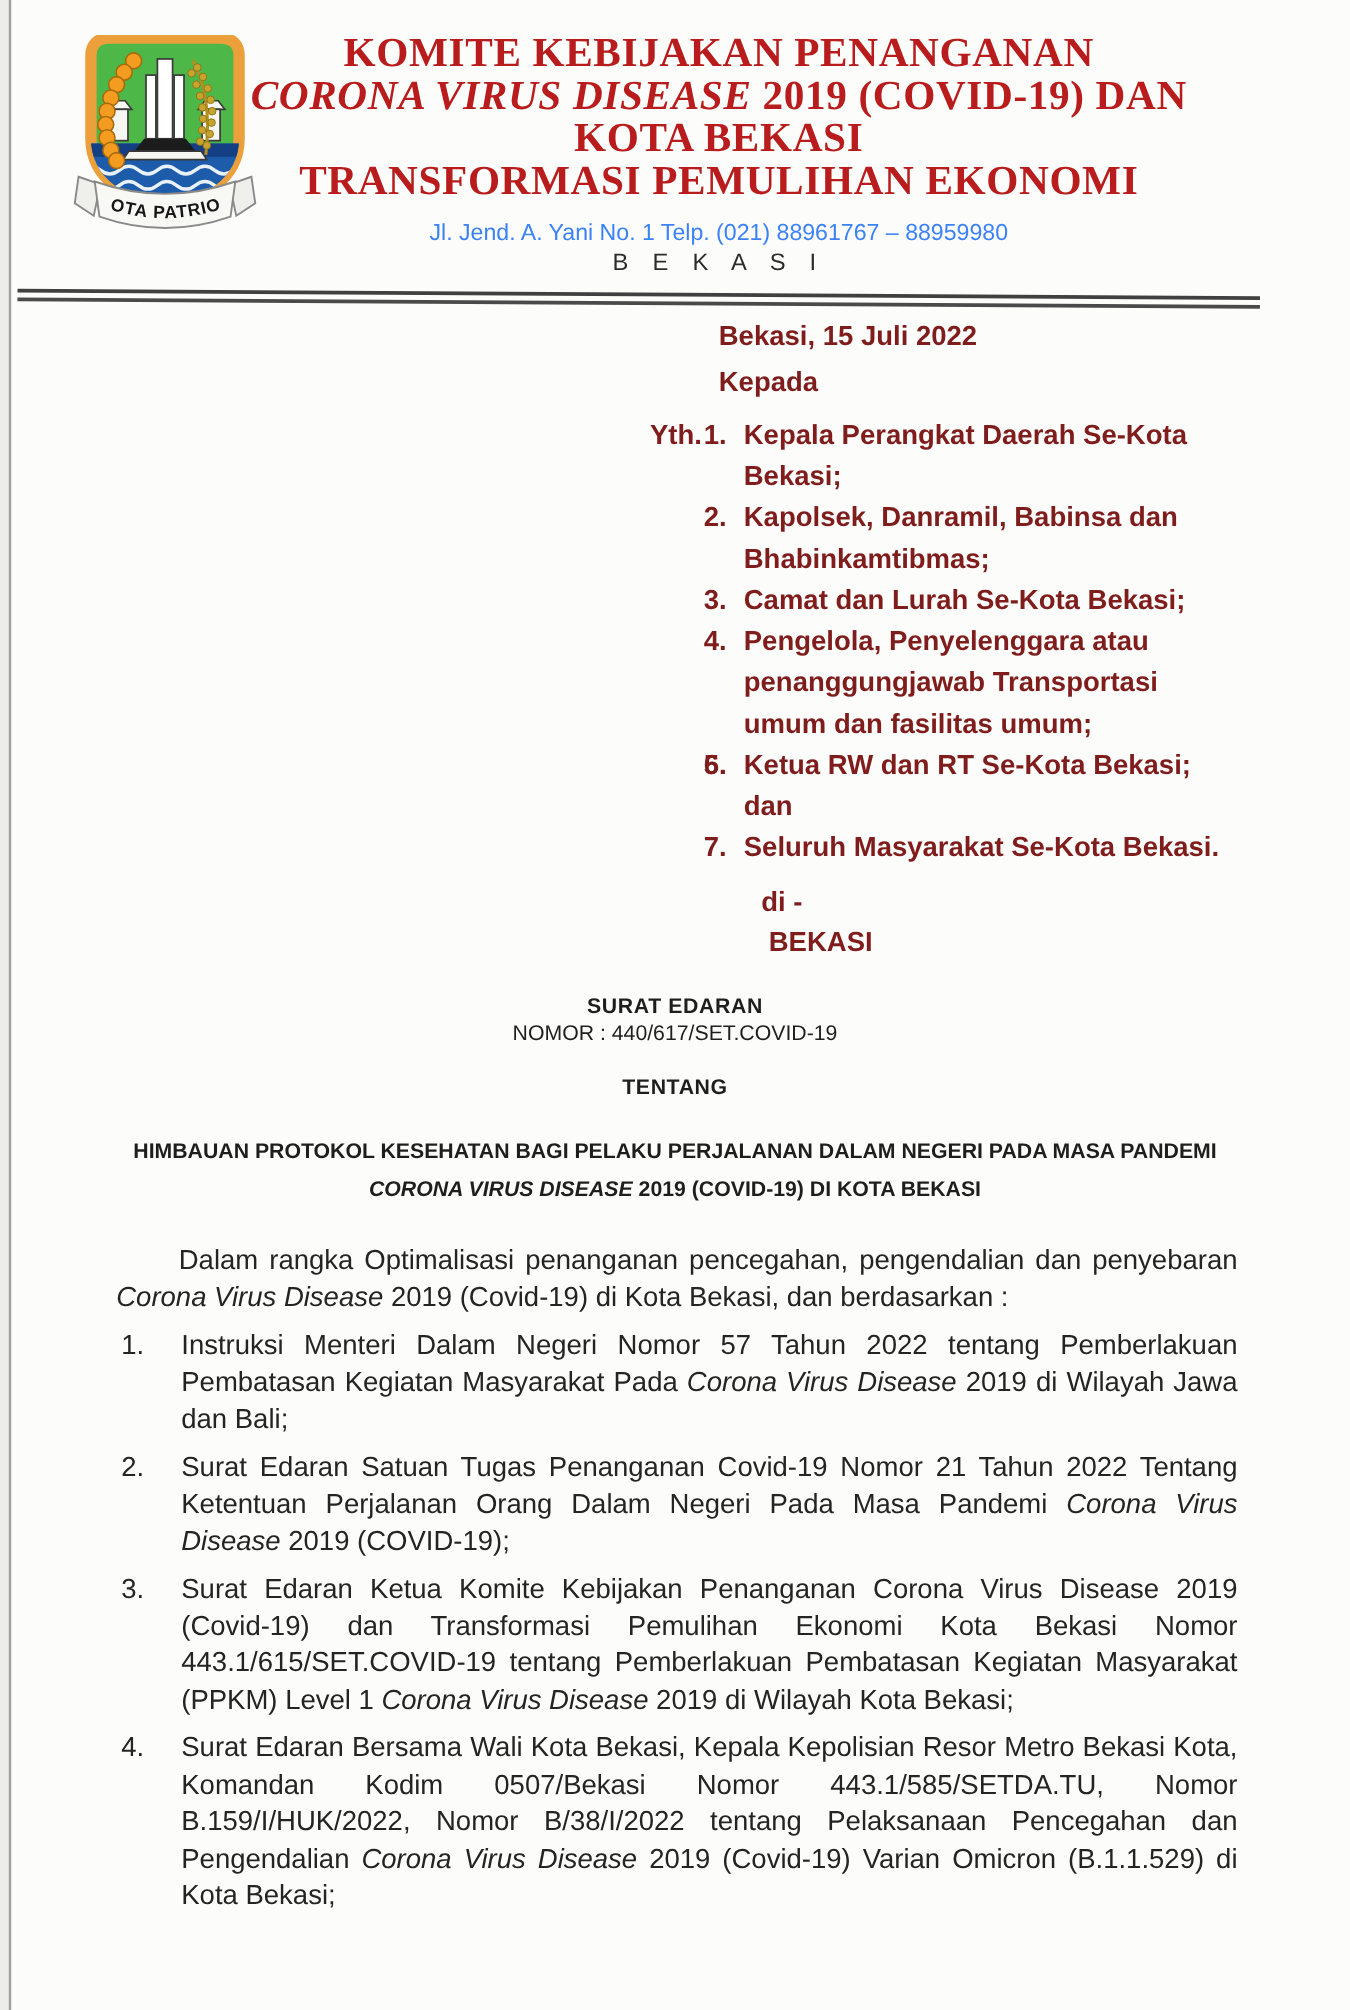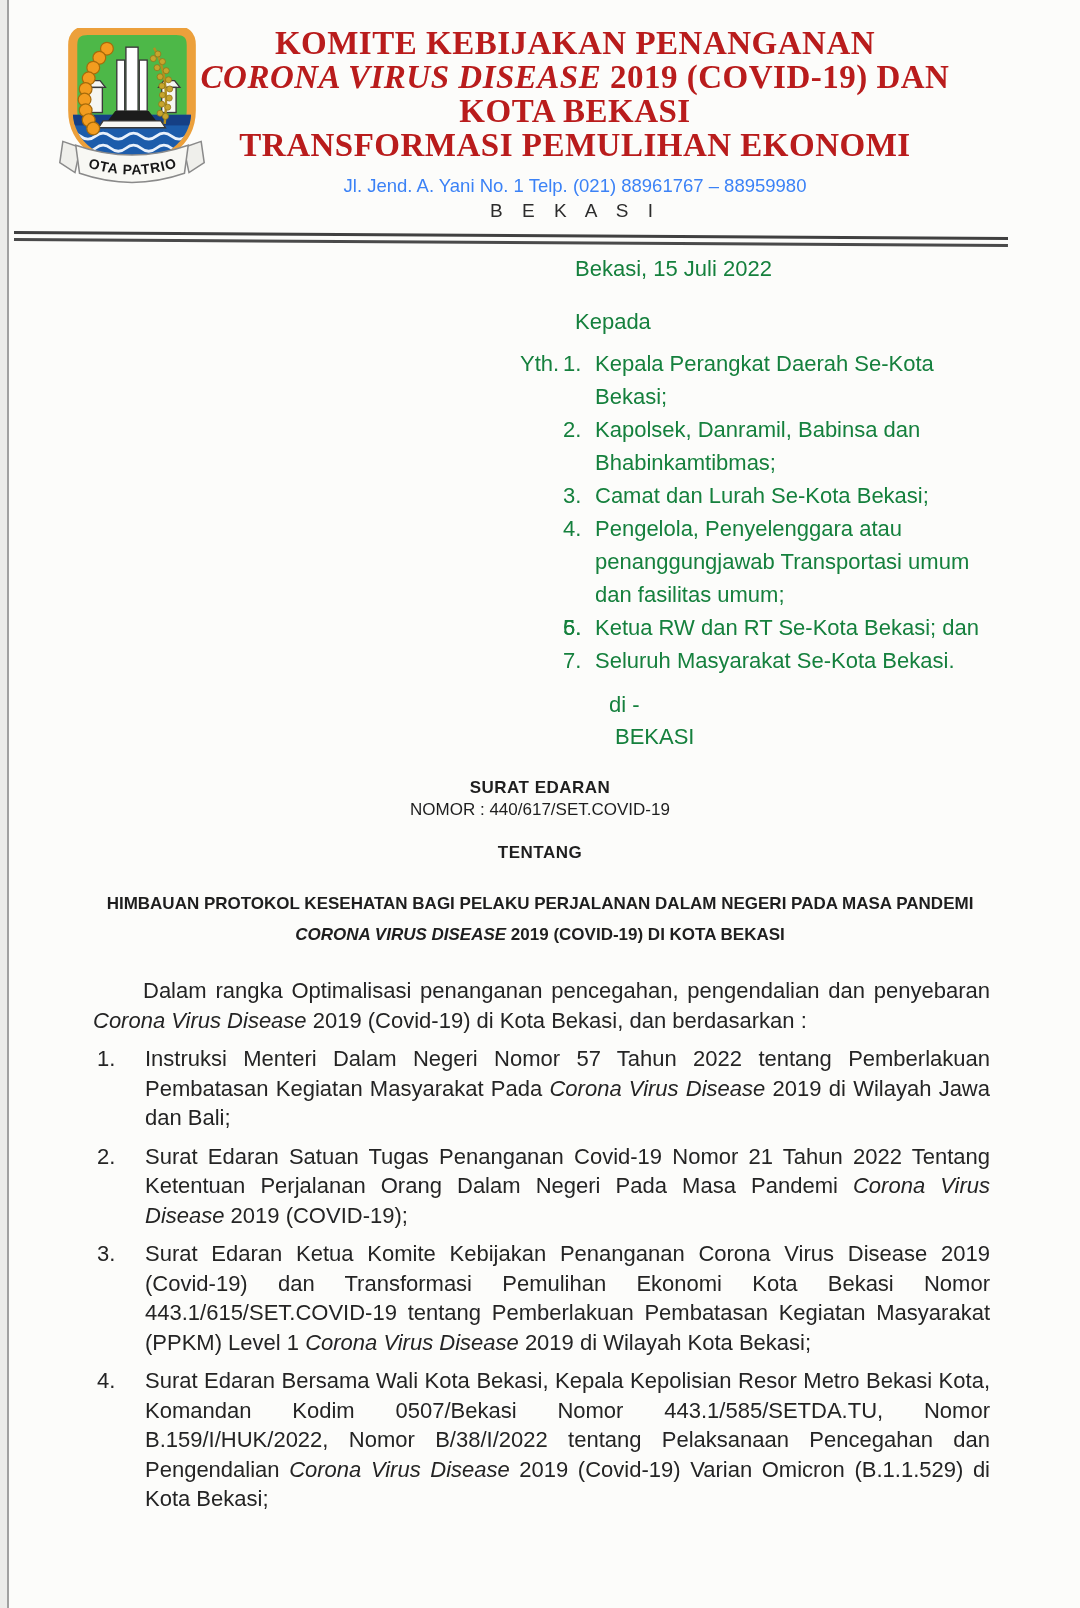--- a/index.html
+++ b/index.html
@@ -18,23 +18,23 @@
        font-family:"Liberation Serif",serif;font-weight:bold;
        font-size:33px;line-height:34px;color:#b91c1c;letter-spacing:.5px;}
   .it{font-style:italic;}
   .addr{margin-left:70px;text-align:center;font-size:18.5px;color:#3b82f6;margin-top:13px;}
   .city{margin-left:70px;text-align:center;font-size:19px;letter-spacing:7px;color:#2c2c2c;margin-top:3px;}
   .rule{margin:9px 72px 0 14px;height:4px;
         border-top:3.5px solid #404040;border-bottom:3.5px solid #4a4a4a;
         transform:rotate(0.35deg);transform-origin:left center;}
 
   
-  .addressee{margin-left:520px;margin-top:11px;font-size:22px;line-height:33px;color:#15803d;}
+  .addressee{margin-left:520px;margin-top:11px;font-size:22px;line-height:33px;color:#7f1d1d;font-weight:bold;}
   .date-line{margin-left:55px;}
-  .kepada{margin-left:55px;margin-top:20px;}
+  .kepada{margin-left:55px;margin-top:4px;}
   .yth-row{display:flex;margin-top:9px;}
   .yth-label{width:43px;flex:none;}
   .rcpt-list{width:432px;}
   .rcpt{position:relative;padding-left:32px;}
   .rcpt-no{position:absolute;left:0;top:0;}
   .di-line{margin-left:89px;margin-top:13px;line-height:30px;}
   .di-city{margin-left:95px;margin-top:2px;line-height:30px;}
 
   
   .title-block{margin-top:26px;text-align:center;font-size:17px;color:#1e1e1e;}

